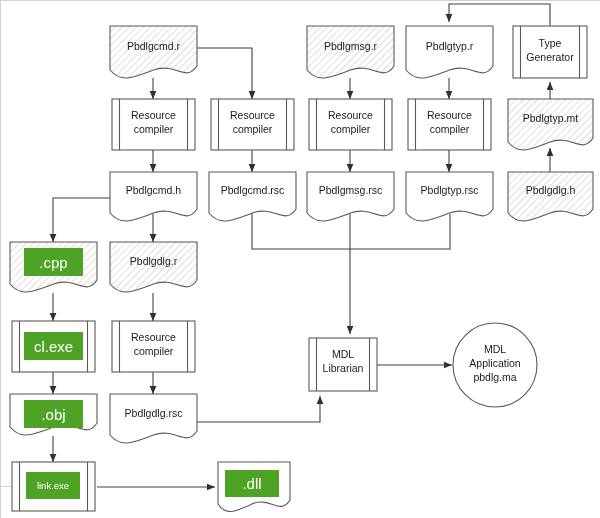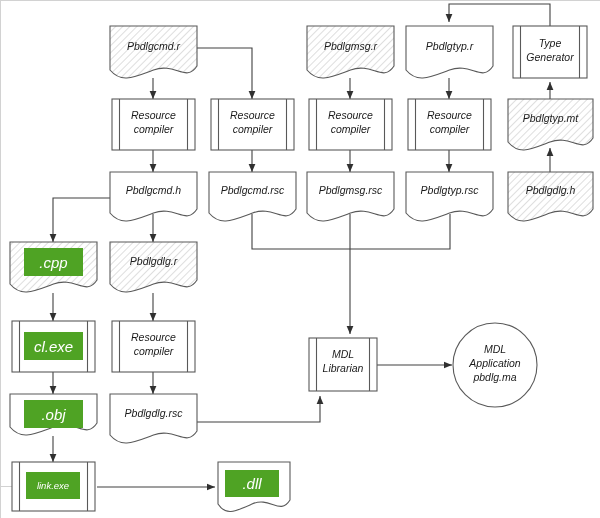--- a/index.html
+++ b/index.html
@@ -1,18 +1,18 @@
 <!DOCTYPE html>
 <html><head>
 <meta charset="utf-8">
 <style>
   html,body{margin:0;padding:0;background:#ffffff;}
   body{width:600px;height:518px;overflow:hidden;
        font-family:"Liberation Sans","DejaVu Sans",sans-serif;}
-  #canvas{position:relative;width:508px;height:518px;background:#ffffff;font-style:italic;}
+  #canvas{position:relative;width:508px;height:518px;background:#ffffff;}
   svg{display:block;}
   text{font-family:"Liberation Sans","DejaVu Sans",sans-serif;fill:#1a1a1a;}
   .lbl{font-size:10.5px;}
   .lbl-green{font-size:15px;fill:#ffffff;}
   .lbl-green-sm{font-size:9.5px;fill:#ffffff;}
   .shape{stroke:#595959;stroke-width:1.1;}
   .bar{stroke:#595959;stroke-width:1.1;fill:none;}
   .conn{stroke:#404040;stroke-width:1.1;fill:none;}
 </style>
 </head>

